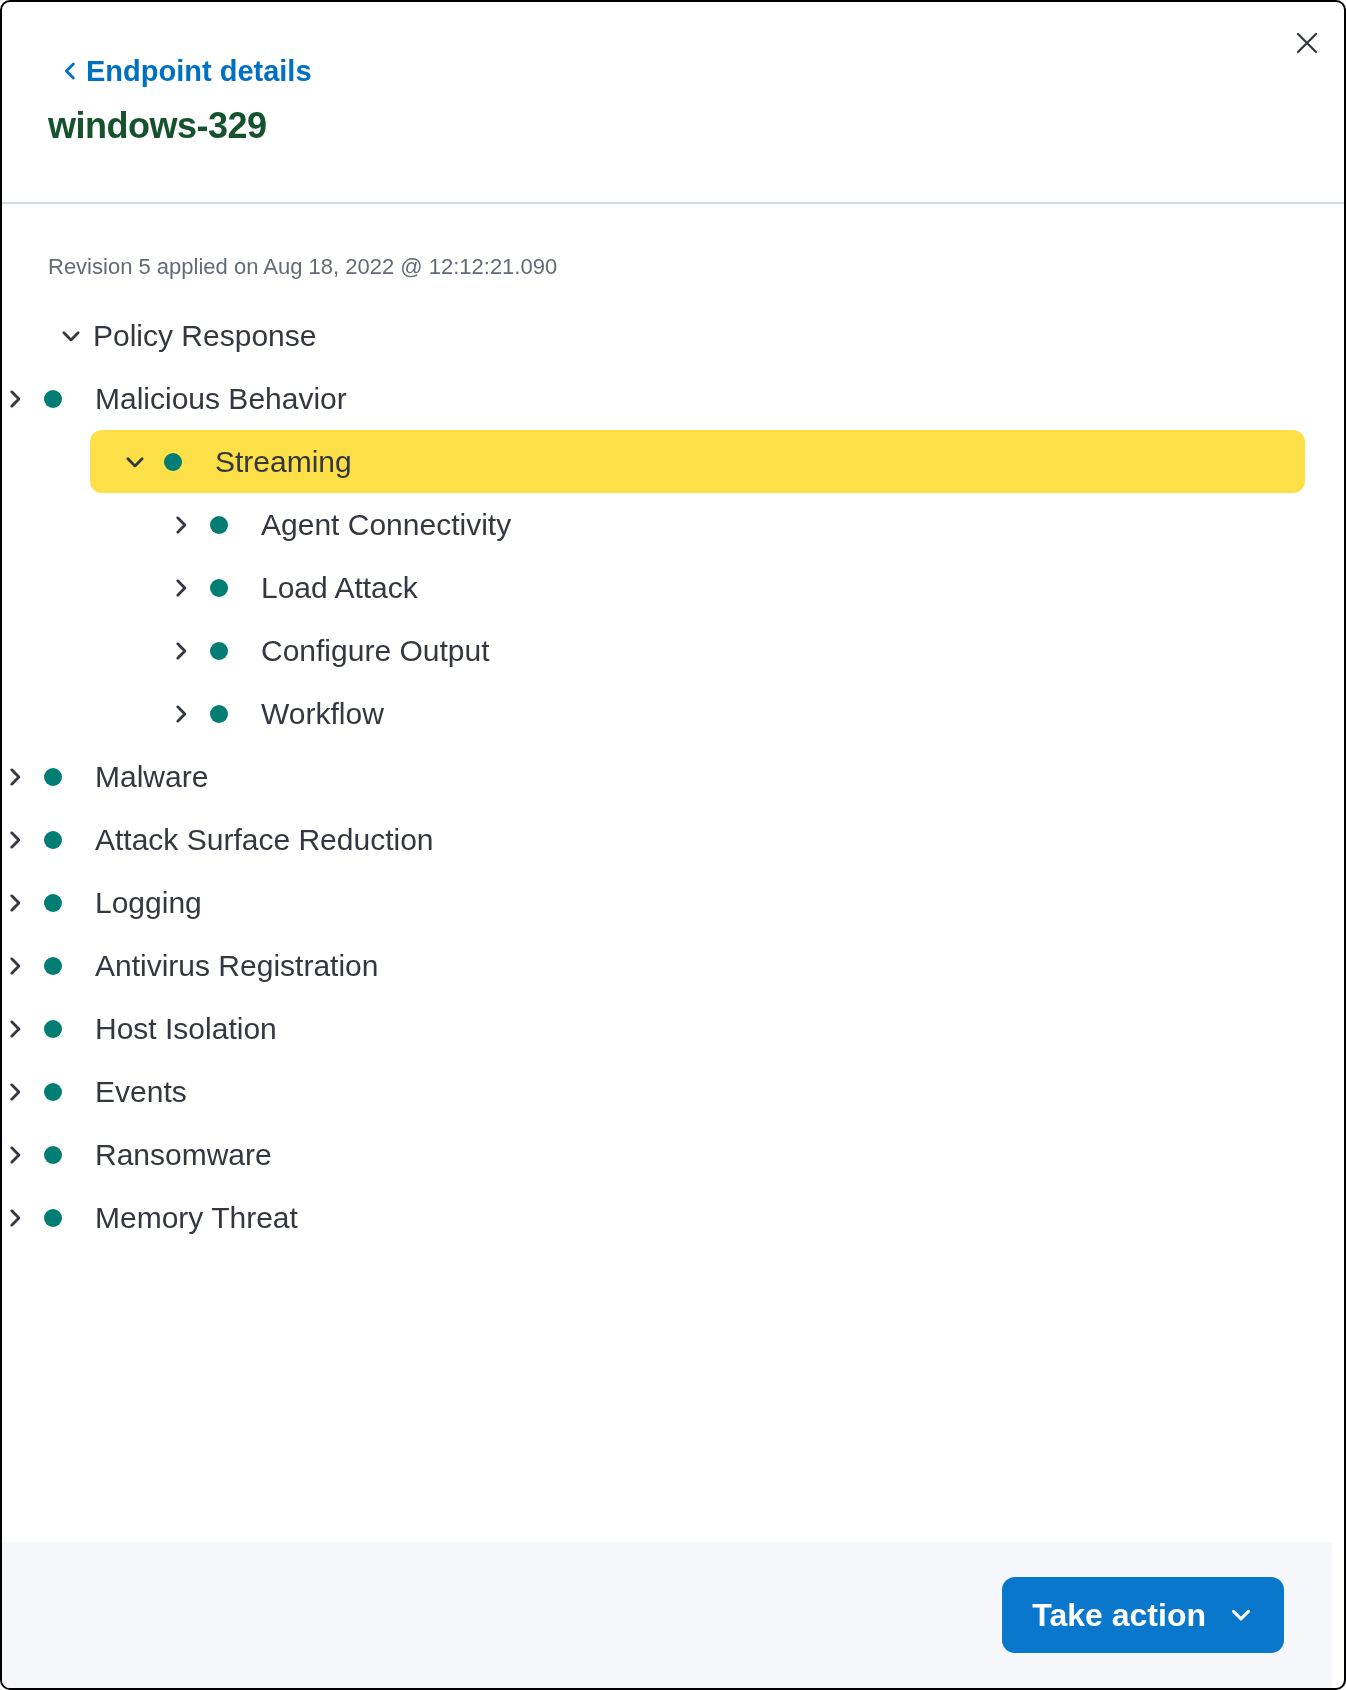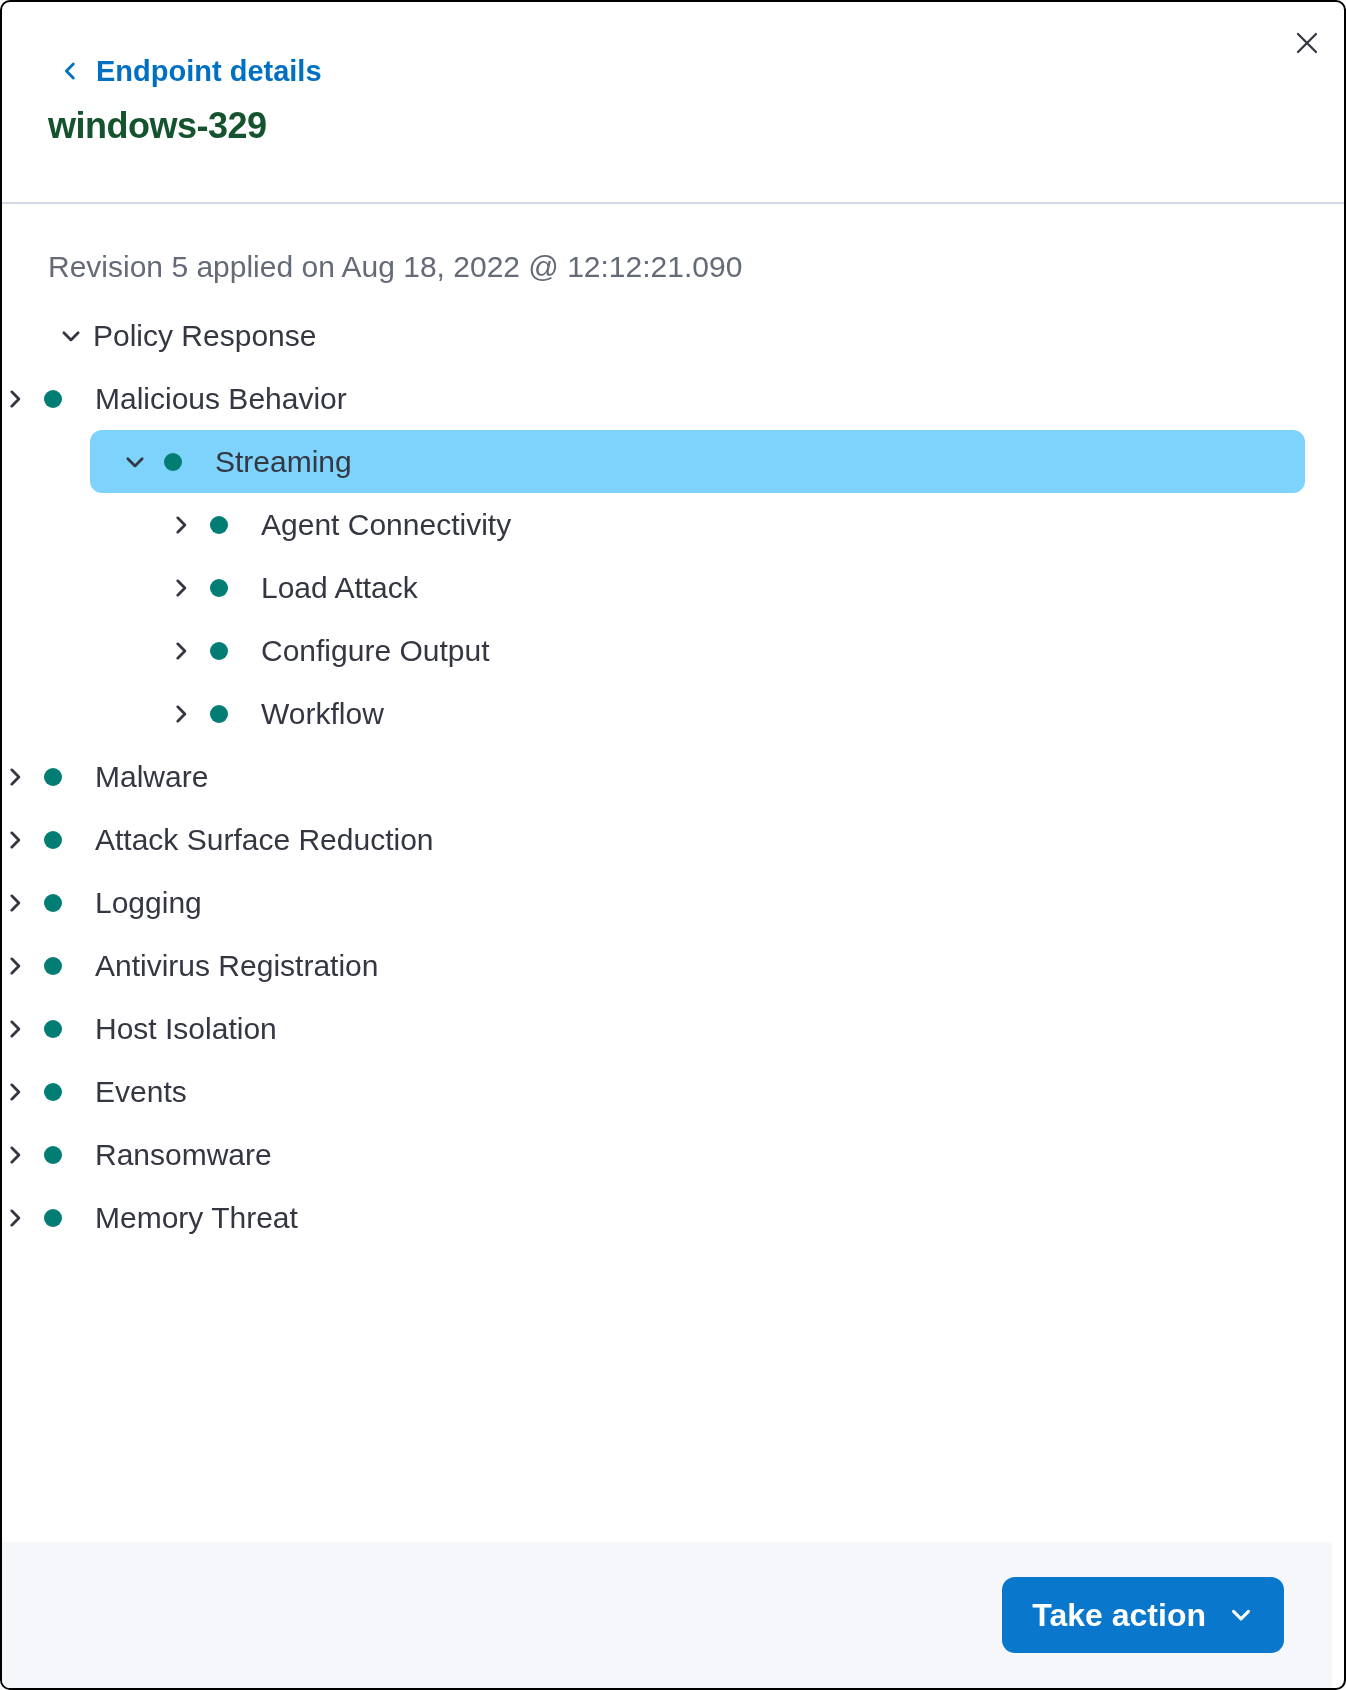--- a/index.html
+++ b/index.html
@@ -15,21 +15,21 @@
     background: #ffffff;
     border: 2px solid #000000;
     border-radius: 10px;
     overflow: hidden;
   }
 
   
   .flyout-header { padding: 52px 46px 0 46px; }
   .back-link {
     display: inline-flex; align-items: center;
-    gap: 14px;
+    gap: 4px;
     padding-left: 10px;
     color: #0071c2;
     font-size: 29px; font-weight: 700;
     cursor: pointer;
     line-height: 34px;
   }
   .back-link svg { width: 24px; height: 24px; display: block; }
   .flyout-title {
     margin: 10px 0 0 0;
     font-size: 36px; font-weight: 700;
@@ -48,21 +48,21 @@
 
   .divider {
     margin-top: 48px;
     height: 0;
     border-top: 2px solid #d3dae6;
   }
 
   
   .revision-text {
     margin: 44px 46px 0 46px;
-    font-size: 30px;
+    font-size: 22px;
     line-height: 38px;
     color: #646a77;
   }
 
   .tree { margin-top: 18px; }
   .row {
     display: flex; align-items: center;
     height: 63px;
     cursor: pointer;
   }
@@ -80,21 +80,21 @@
     font-size: 30px;
     color: #343741;
     line-height: 40px;
     white-space: nowrap;
   }
   .row.root { padding-left: 56px; }
   .row.root .lbl { margin-left: 9px; }
   .row.lvl1 { }
   .row.lvl2 { padding-left: 166px; }
   .row.selected {
-    background: #7dd3fc;
+    background: #fde047;
     border-radius: 12px;
     margin-left: 88px;
     margin-right: 39px;
     padding-left: 32px;
   }
 
   
   .flyout-footer {
     position: absolute;
     left: 0; right: 12px; bottom: 0;

